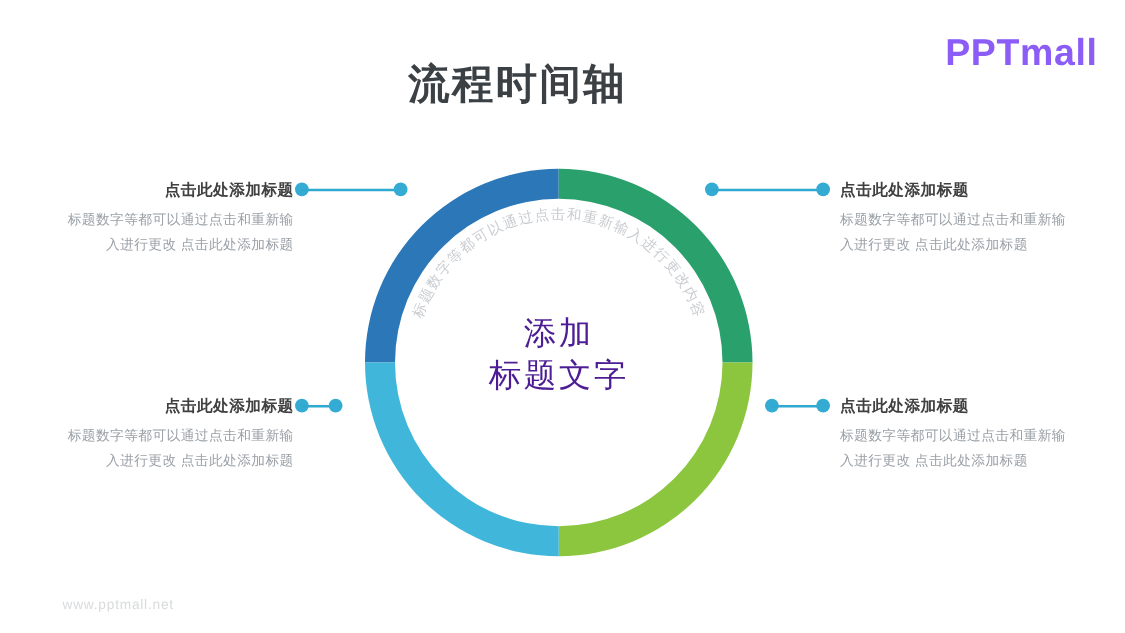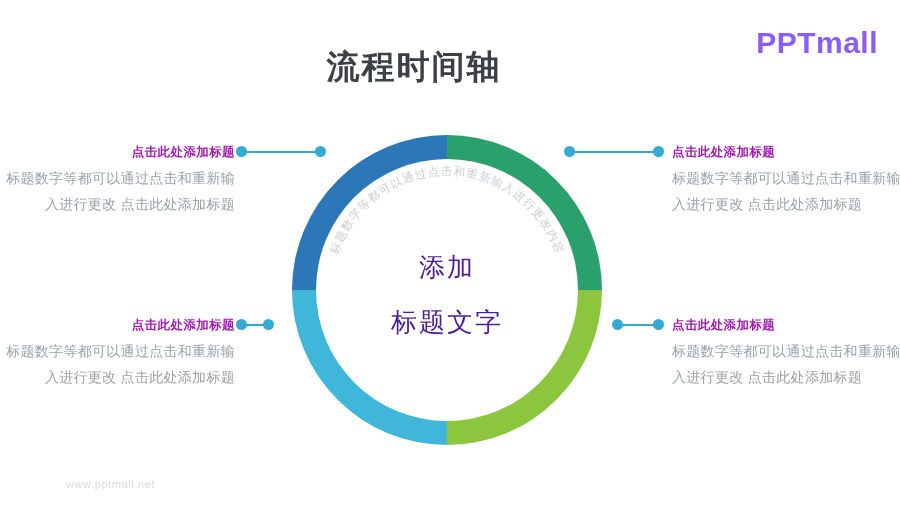--- a/index.html
+++ b/index.html
@@ -69,36 +69,36 @@
     left: 0;
     top: 135px;
     width: 350px;
     text-align: center;
     color: #4c1d95;
     font-size: 26px;
     line-height: 1.32;
     font-family: "DejaVu Serif", "Liberation Serif", serif;
     letter-spacing: 2px;
   }
-  .center-label .l2 { display: block; margin-top: 21px; }
+  .center-label .l2 { display: block; }
 
   
   .callout {
     position: absolute;
   }
   .callout .callout-title {
     font-size: 12.5px;
     font-weight: bold;
-    color: #a21caf;
+    color: #404040;
     line-height: 1.5;
     letter-spacing: 0.4px;
     white-space: nowrap;
   }
   .callout .callout-body {
-    font-size: 14px;
+    font-size: 11px;
     color: #9aa0a6;
     line-height: 1.85;
     letter-spacing: 0.3px;
     margin-top: 4px;
     white-space: nowrap;
   }
   .callout.right .callout-title,
   .callout.right .callout-body { text-align: left; }
   .callout.left .callout-title,
   .callout.left .callout-body { text-align: right; }
@@ -139,21 +139,20 @@
   #connector-br { left: 612px; top: 319px; width: 52px; }
 
   
   .footer-url {
     position: absolute;
     left: 50px;
     top: 478px;
     font-size: 11px;
     color: #d8dadc;
     letter-spacing: 0.6px;
-    margin-left: 16px;
   }
 
   .ring-watermark-text {
     font-size: 11.5px;
     fill: #c9ccd0;
     letter-spacing: 1.1px;
     font-family: "DejaVu Sans", "Liberation Sans", sans-serif;
   }
 </style>
 </head>

